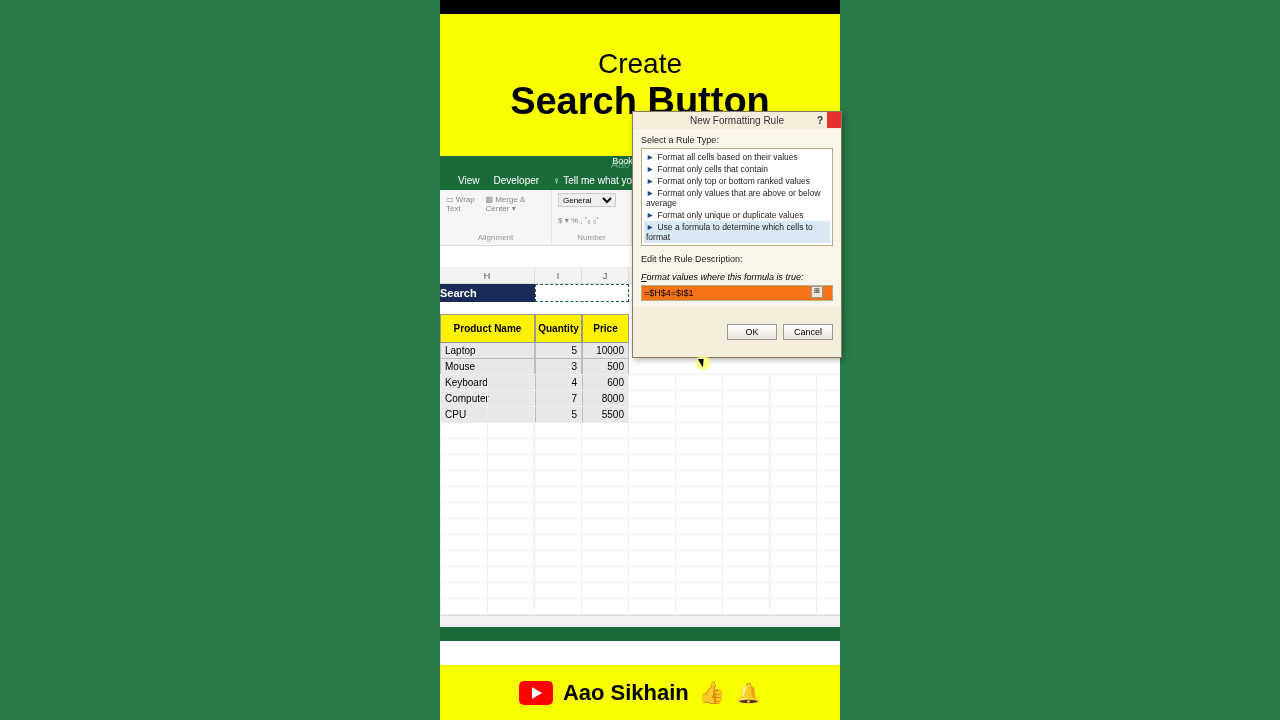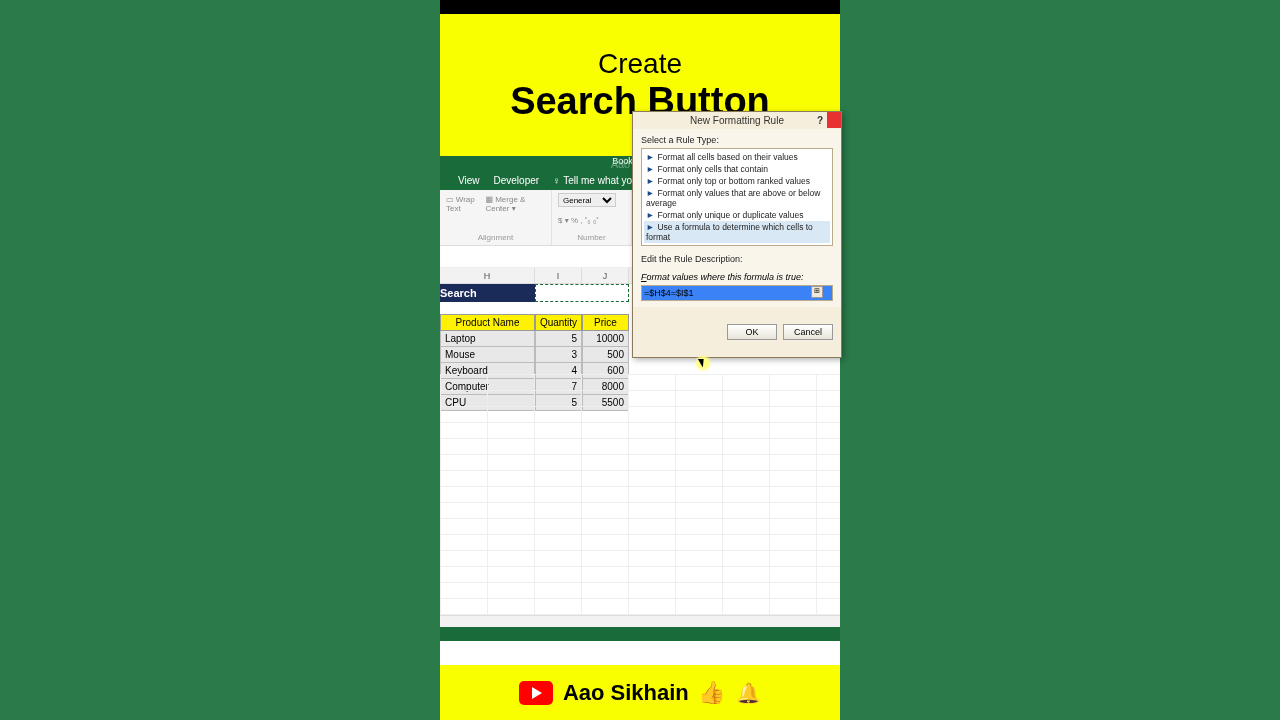--- a/index.html
+++ b/index.html
@@ -24,38 +24,38 @@
 .numfmt{display:flex;gap:4px}
 .numfmt select{font-size:8px;width:58px;height:14px;border:1px solid #ccc}
 .sheet{position:relative;height:395px;background:#fff}
 .colhdr{display:flex;height:16px;background:#f2f2f2;border-bottom:1px solid #ddd;font-size:9px;color:#555}
 .colhdr div{width:47px;text-align:center;border-right:1px solid #ddd;line-height:16px}
 .colhdr div:first-child{width:95px}
 .searchrow{display:flex;height:18px}
 .searchrow .slabel{width:95px;background:#1a2b5a;color:#fff;font-weight:700;font-size:11px;line-height:18px}
 .searchrow .sbox{width:94px;border:1px dashed #1a6b3a;background:#fff}
 .thead{display:flex;margin-top:12px}
-.thead div{background:#fff200;border:1px solid #999;font-size:10px;font-weight:400;text-align:center;padding:2px 2px}
+.thead div{background:#fff200;border:1px solid #999;font-size:10px;font-weight:700;text-align:center;padding:8px 2px}
 .thead .c1{width:95px}.thead .c2,.thead .c3{width:47px}
 .trow{display:flex}
 .trow div{border:1px solid #bbb;border-top:0;font-size:10px;padding:2px 4px;background:#e8e8e8}
 .trow .c1{width:95px;text-align:left}.trow .c2,.trow .c3{width:47px;text-align:right}
 .gridlines{position:absolute;top:128px;left:0;right:0;bottom:0;background-image:linear-gradient(#eee 1px,transparent 1px),linear-gradient(90deg,#eee 1px,transparent 1px);background-size:47px 16px}
 .dialog{position:absolute;top:111px;left:632px;width:210px;background:#f6eedc;border:1px solid #8a7a5a;font-size:9px;box-shadow:2px 2px 6px rgba(0,0,0,.3);z-index:10}
 .dlg-title{text-align:center;padding:3px;font-size:10px;color:#333;position:relative}
 .dlg-title .q{position:absolute;right:18px;top:3px;font-weight:700}
 .dlg-title .x{position:absolute;right:0;top:0;width:14px;height:16px;background:#e83030;color:#fff;text-align:center;line-height:16px}
 .dlg-body{background:#f9f5ea;padding:6px 8px}
 .dlg-sec{font-size:9px;color:#222;margin-bottom:3px}
 .rulebox{border:1px solid #b8ac8a;background:#fff;padding:2px}
 .rulebox div{font-size:8.5px;color:#222;padding:1px 2px}
 .rulebox .sel{background:#d8e8f5}
 .arrow{color:#1a4a8a;font-weight:700;margin-right:3px}
 .desc{margin-top:8px;font-style:italic;font-size:9px}
-.formula{width:100%;border:1px solid #b8ac8a;font-size:9px;padding:2px;margin-top:3px;background:#3b82f6}
+.formula{width:100%;border:1px solid #b8ac8a;font-size:9px;padding:2px;margin-top:3px;background:#f97316}
 .fref{position:absolute;right:10px;width:12px;height:12px;border:1px solid #999;background:#f0e8d8;font-size:7px;text-align:center}
 .preview-row{display:flex;align-items:center;gap:6px;margin-top:16px}
 .preview-row .plbl{font-size:9px;font-weight:700}
 .preview-box{flex:1;border:1px solid #999;background:#fff;text-align:center;padding:6px;font-size:9px}
 .fmt-btn{border:1px solid #999;background:#f2ecd8;padding:4px 6px;font-size:9px}
 .dlg-btns{display:flex;justify-content:flex-end;gap:6px;padding:17px 8px}
 .dlg-btns button{width:50px;font-size:9px;padding:2px;border:1px solid #999;background:linear-gradient(#fff,#e8e4d8)}
 .cursor{position:absolute;top:354px;left:694px;width:18px;height:18px;background:radial-gradient(circle,#ffff80 40%,transparent 70%);border-radius:50%;z-index:20}
 .cursor::after{content:"";position:absolute;top:3px;left:6px;width:0;height:0;border-left:5px solid #000;border-top:3px solid transparent;border-bottom:7px solid transparent;transform:rotate(-30deg)}
 .scrollb{position:absolute;bottom:14px;left:0;right:0;height:12px;background:#f2f2f2;border-top:1px solid #ddd}

